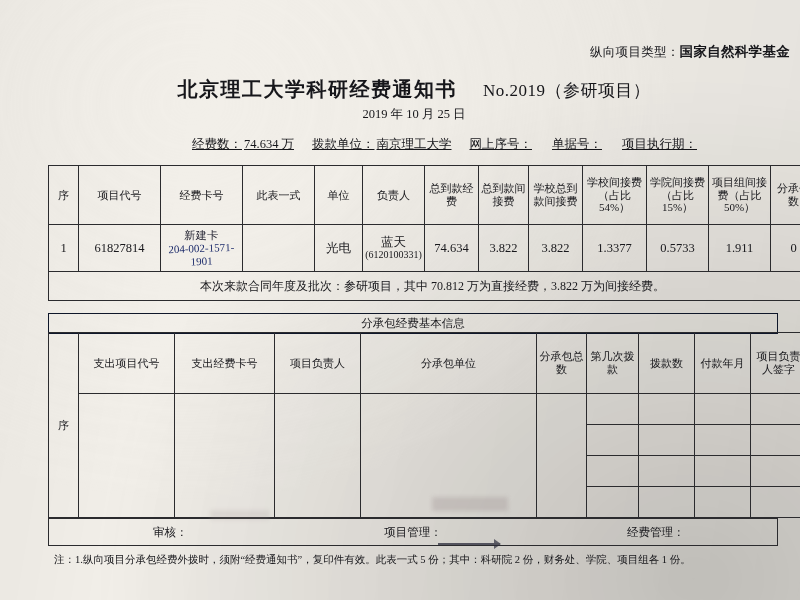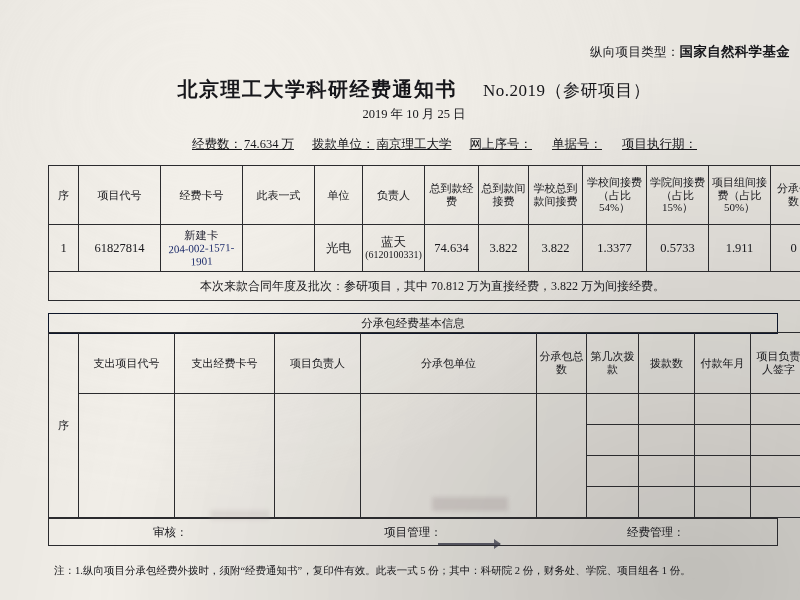--- a/index.html
+++ b/index.html
@@ -199,21 +199,20 @@
     text-align: center;
   }
 
   #footer-note {
     position: absolute;
     left: 40px;
     top: 543px;
     width: 720px;
     font-size: 10.5px;
     line-height: 1.3;
-    margin-top: 11px;
   }
 
   
   .smudge {
     position: absolute;
     background: rgba(160,150,150,0.35);
     filter: blur(2px);
     pointer-events: none;
   }
   .pen-line {

